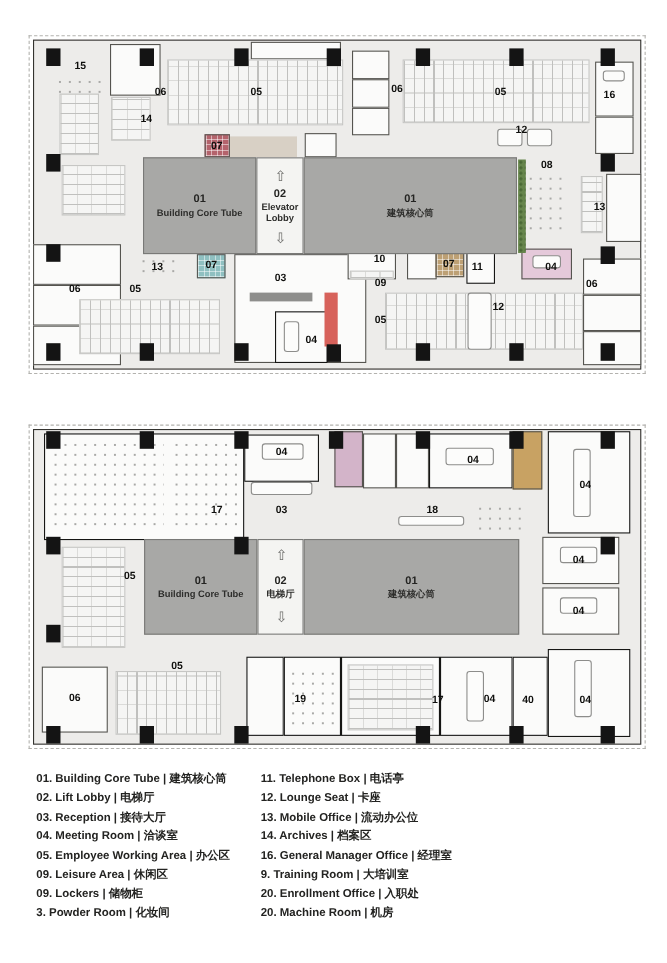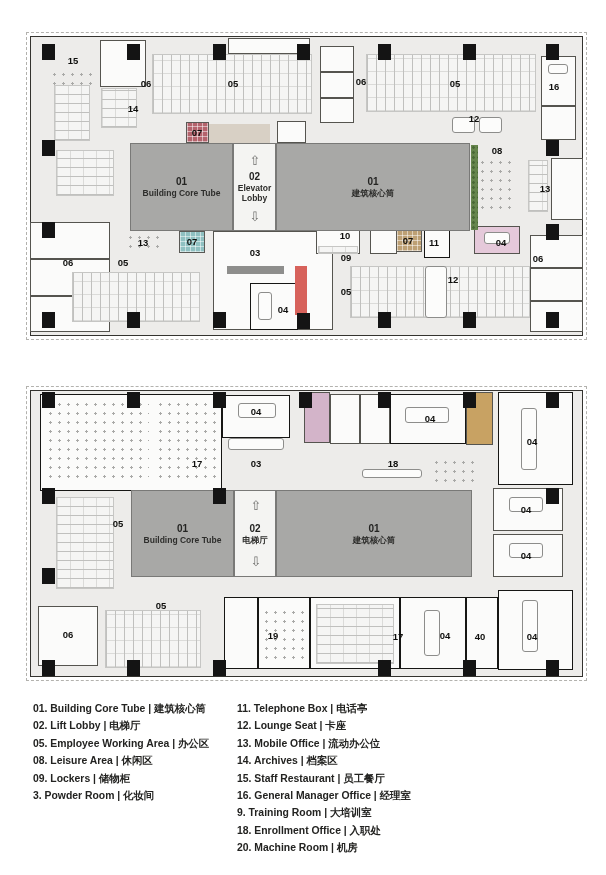--- a/index.html
+++ b/index.html
@@ -224,30 +224,31 @@
       <div class="abs lbl" style="left: 445px; top: 636px;">04</div>
       <div class="abs lbl" style="left: 480px; top: 637px;">40</div>
       <div class="abs lbl" style="left: 532px; top: 637px;">04</div>
       <div class="abs arrow" style="left: 256px; top: 505px;">⇧</div>
       <div class="abs arrow" style="left: 256px; top: 561px;">⇩</div>
     </div>
   <div class="legend">
     <div class="legend-col">
         <div class="legend-item">01. Building Core Tube | 建筑核心筒</div>
         <div class="legend-item">02. Lift Lobby | 电梯厅</div>
+        <div class="legend-item">03. Reception | 接待大厅</div>
+        <div class="legend-item">04. Meeting Room | 洽谈室</div>
         <div class="legend-item">05. Employee Working Area | 办公区</div>
-        <div class="legend-item">08. Leisure Area | 休闲区</div>
+        <div class="legend-item">09. Leisure Area | 休闲区</div>
         <div class="legend-item">09. Lockers | 储物柜</div>
         <div class="legend-item">3. Powder Room | 化妆间</div>
       </div>
     <div class="legend-col right">
         <div class="legend-item">11. Telephone Box | 电话亭</div>
         <div class="legend-item">12. Lounge Seat | 卡座</div>
         <div class="legend-item">13. Mobile Office | 流动办公位</div>
         <div class="legend-item">14. Archives | 档案区</div>
-        <div class="legend-item">15. Staff Restaurant | 员工餐厅</div>
         <div class="legend-item">16. General Manager Office | 经理室</div>
         <div class="legend-item">9. Training Room | 大培训室</div>
-        <div class="legend-item">18. Enrollment Office | 入职处</div>
+        <div class="legend-item">20. Enrollment Office | 入职处</div>
         <div class="legend-item">20. Machine Room | 机房</div>
       </div>
   </div>
 </div>
 
 </body></html>

